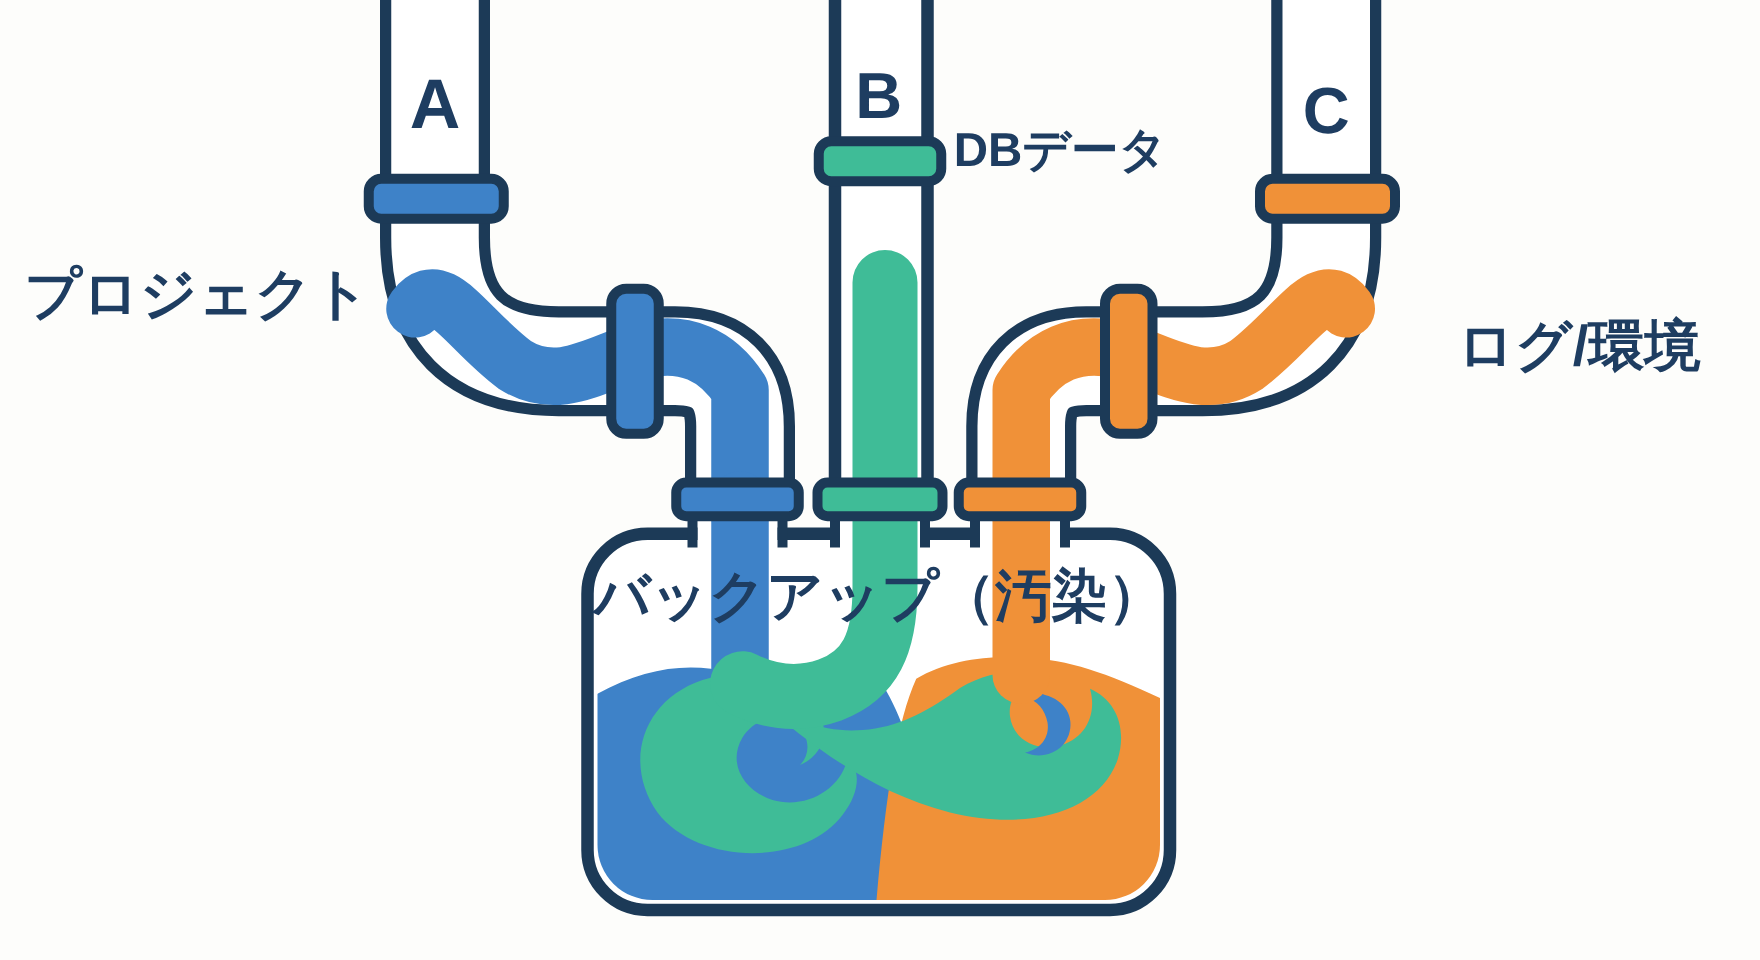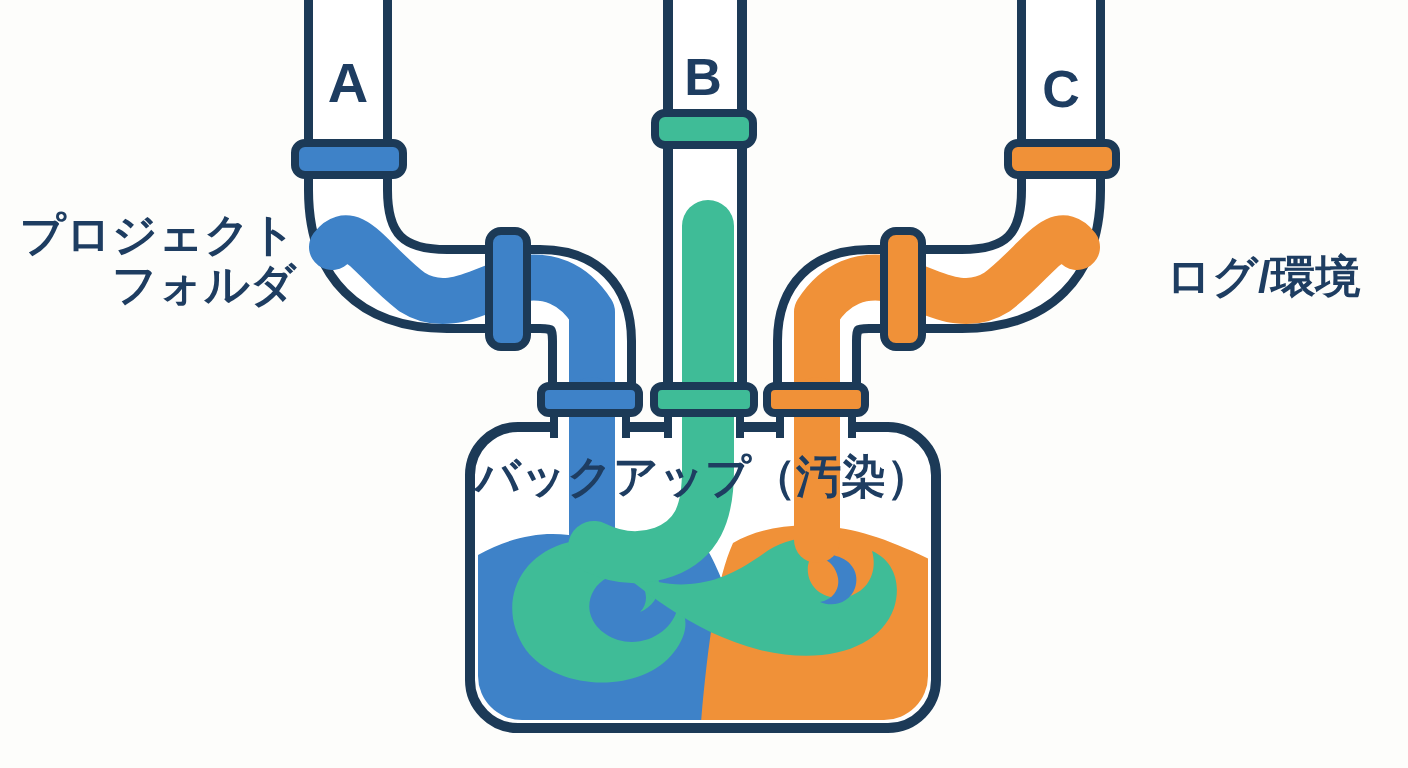--- a/index.html
+++ b/index.html
@@ -10,21 +10,21 @@
   }
   .stage{position:relative;width:1408px;height:768px;}
   .stage svg{position:absolute;left:0;top:0;}
   .lbl{
     position:absolute;color:var(--text,#1e3d61);font-weight:700;
     white-space:nowrap;line-height:1.12;
   }
   .letter{font-size:56px;transform:translateX(-50%);}
   .letter-b,.letter-c{font-size:52px;}
   .src{font-size:45px;}
-  .src-a{text-align:right;}
+  .src-a{text-align:center;}
   .db{font-size:38px;}
   .tanklbl{font-size:45px;text-align:right;transform:translateX(-50%);}
   
   .f-blue{fill:var(--blue);}  .f-green{fill:var(--green);}  .f-orange{fill:var(--orange);}
   .pipe-outline{fill:none;stroke:var(--navy);}
   .pipe-inner{fill:none;stroke:#ffffff;}
   .liquid{fill:none;stroke-linecap:round;stroke-linejoin:round;}
   .liq-blue{stroke:var(--blue);}  .liq-green{stroke:var(--green);}  .liq-orange{stroke:var(--orange);}
   .coupling{stroke:var(--navy);stroke-width:8;}
   .tank{fill:#ffffff;stroke:var(--navy);stroke-width:10;}
@@ -84,18 +84,18 @@
     <rect class="coupling f-green" x="654" y="386" width="100" height="27" rx="8"></rect>
     <rect class="coupling f-orange" x="767" y="386" width="98" height="27" rx="8"></rect>
   </svg>
 
   <div class="lbl letter" style="left:348px;top:52px;">A</div>
   <div class="lbl letter letter-b" style="left:703px;top:48px;">B</div>
   <div class="lbl letter letter-c" style="left:1061px;top:60px;">C</div>
 
   <div class="lbl src src-a" style="right:1112px;top:210px;">
     <div>プロジェクト</div>
-    <div>フォルダ</div>
   </div>
+  <div class="lbl db" style="left:763px;top:100px;">DBデータ</div>
   <div class="lbl src" style="left:1166px;top:252px;">ログ/環境</div>
 
   <div class="lbl tanklbl" style="left:703px;top:452px;">バックアップ（汚染）</div>
 </div>
 
 </body></html>

